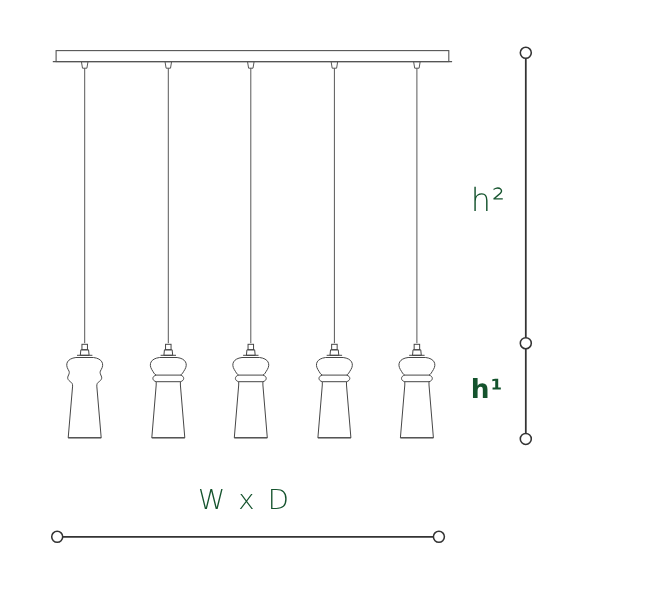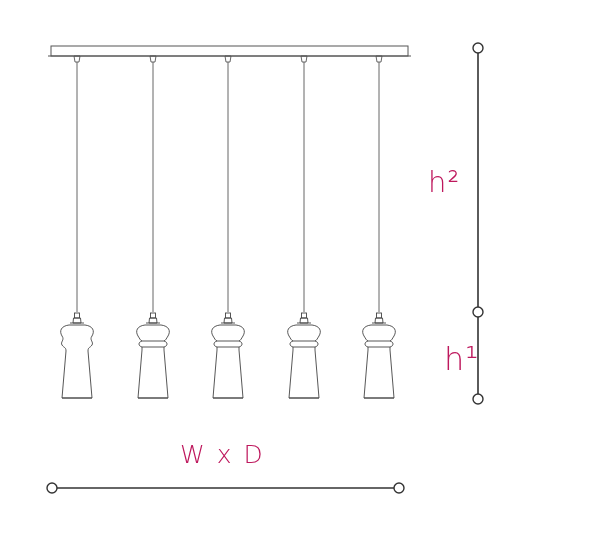--- a/index.html
+++ b/index.html
@@ -1,21 +1,21 @@
 <!DOCTYPE html>
 <html><head>
   <meta charset="utf-8">
   <style>
     html, body { margin: 0; padding: 0; background: #ffffff; }
     body { width: 600px; height: 546px; position: relative; overflow: hidden;
            font-family: "DejaVu Sans", sans-serif; }
     #diagram { position: absolute; left: 0; top: 0; }
-    .lbl { position: absolute; color: #be185d; font-family: "DejaVu Sans", sans-serif; font-weight: 300; }
+    .lbl { position: absolute; color: #14532d; font-family: "DejaVu Sans", sans-serif; font-weight: 300; }
     .lbl-h2 { left: 428px; top: 165px; font-size: 29px; letter-spacing: 1px; }
-    .lbl-h1 { left: 444px; top: 340px; font-size: 32px; letter-spacing: 1px; }
+    .lbl-h1 { left: 428px; top: 340px; font-size: 24px; letter-spacing: 1px; font-weight: bold; }
     .lbl-wd { left: 180px; top: 440px; font-size: 25px; letter-spacing: 2px; }
   </style>
 </head>
 <body>
 
 <svg id="diagram" width="600" height="546" viewBox="0 0 600 546" xmlns="http://www.w3.org/2000/svg">
   <defs>
 
     <g id="lamp-wavy" fill="none" stroke="#444" stroke-width="0.9">
 

